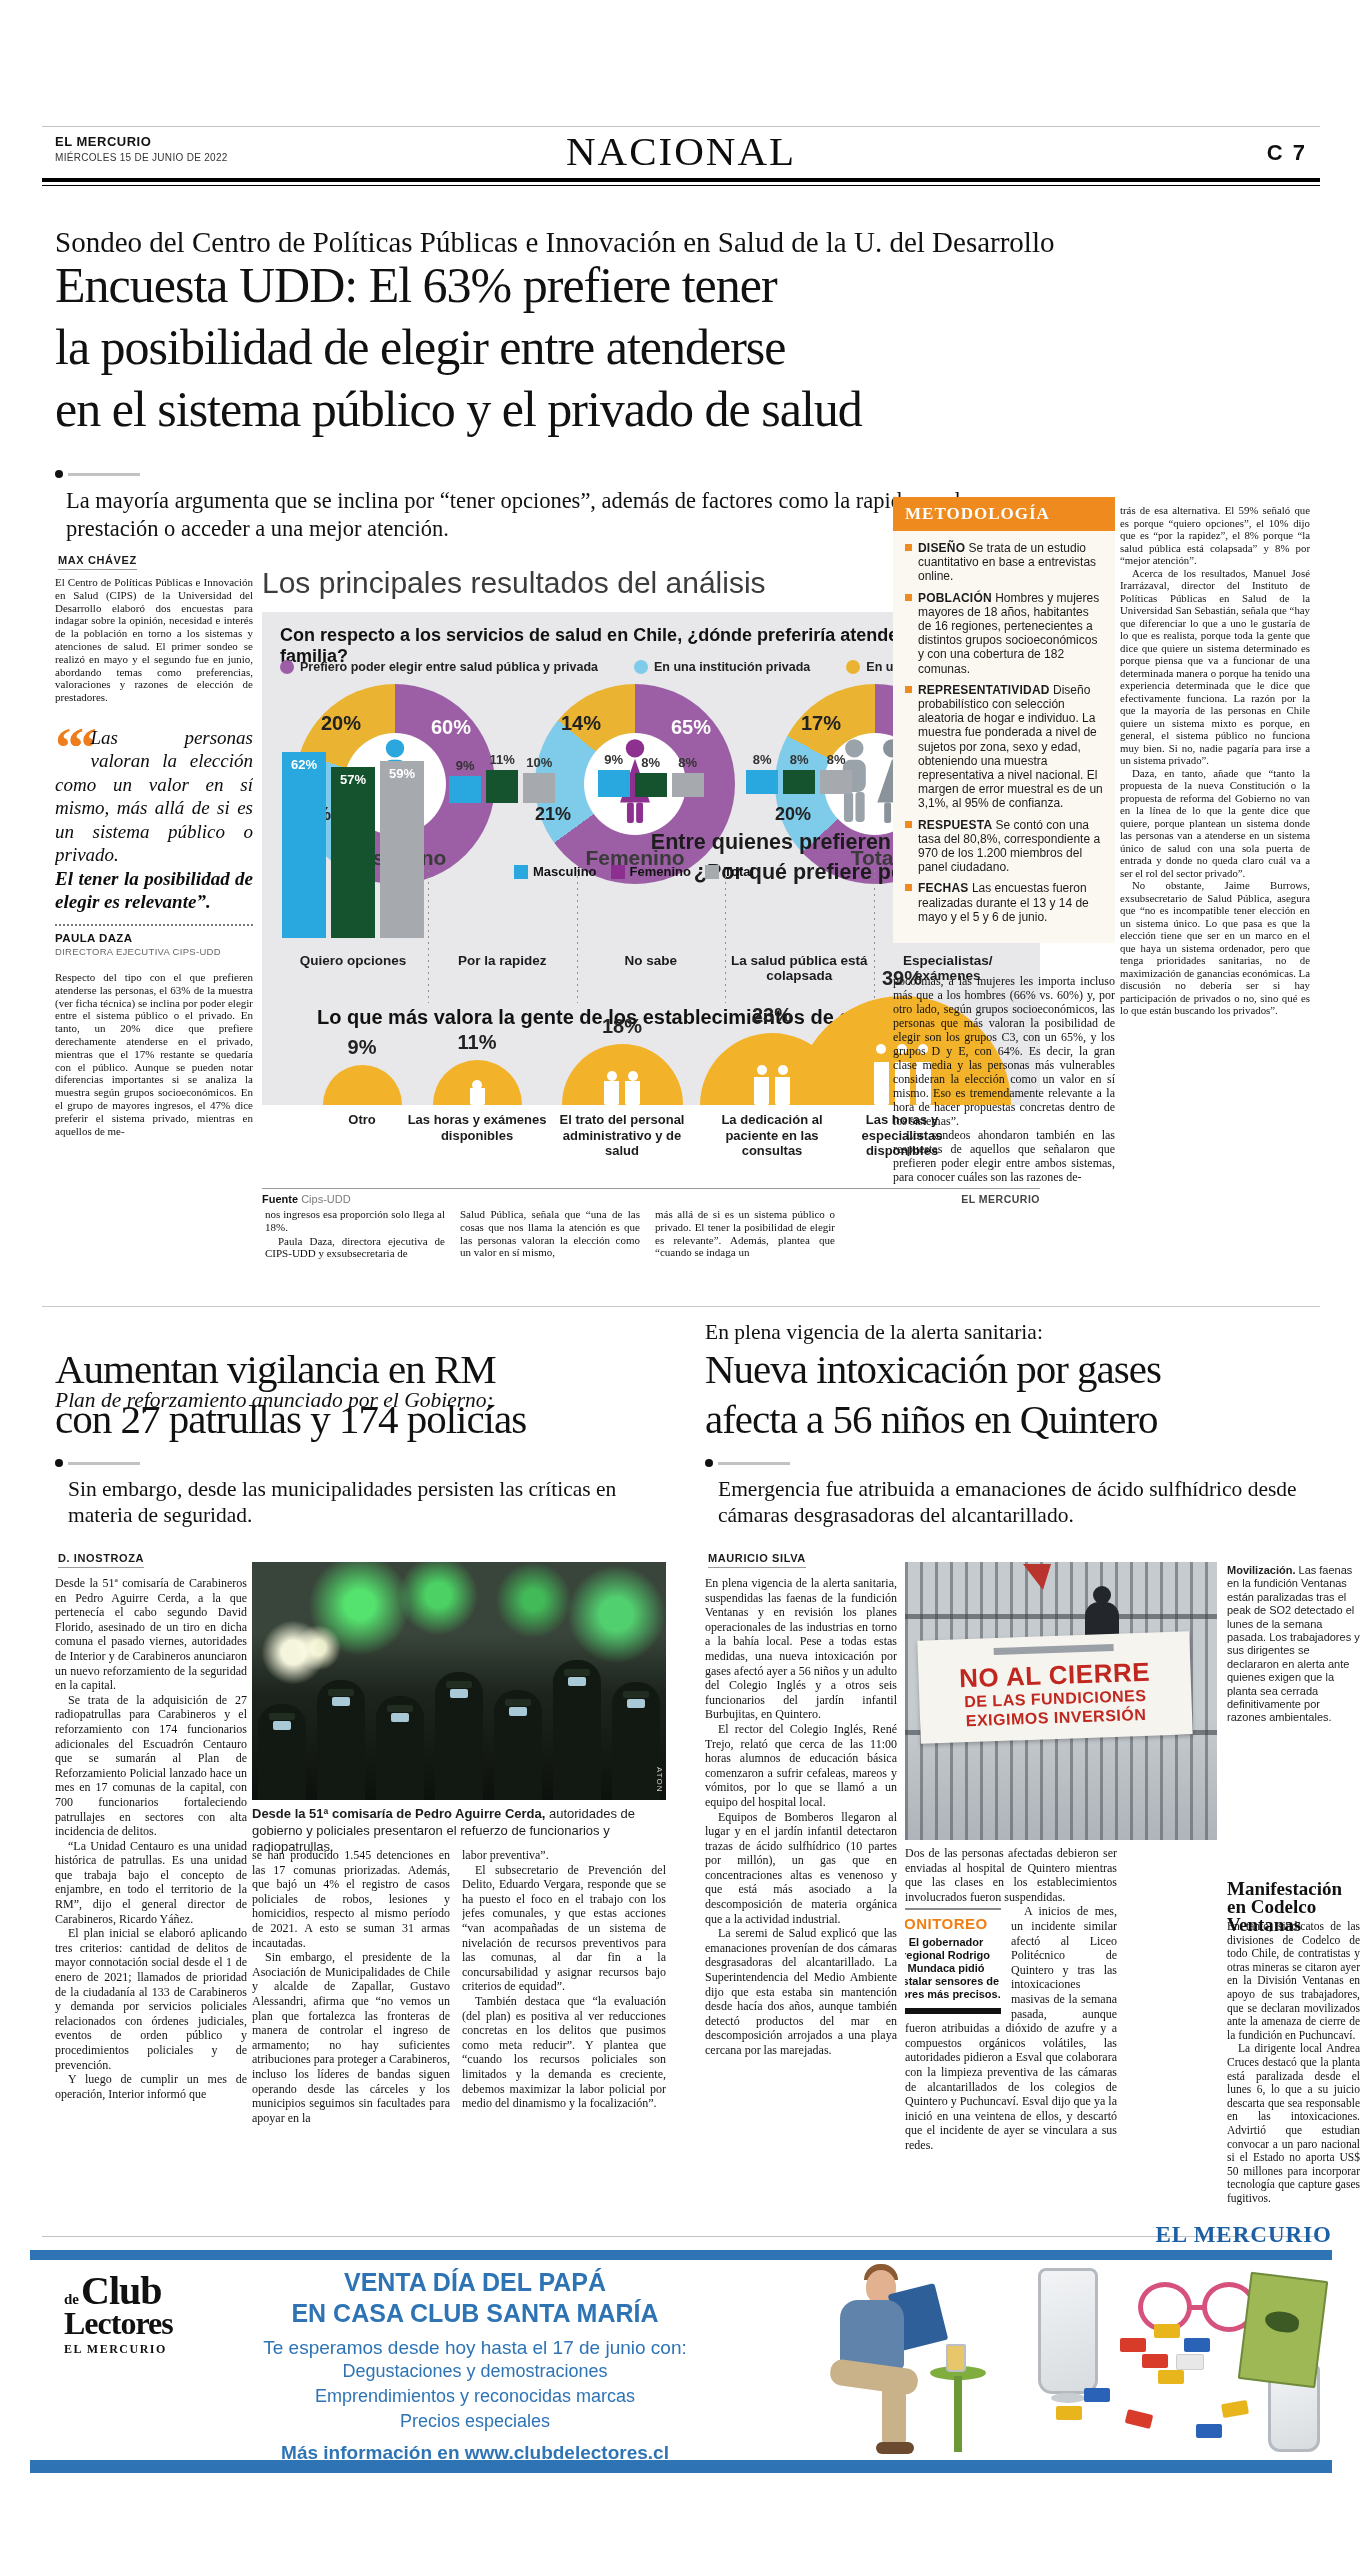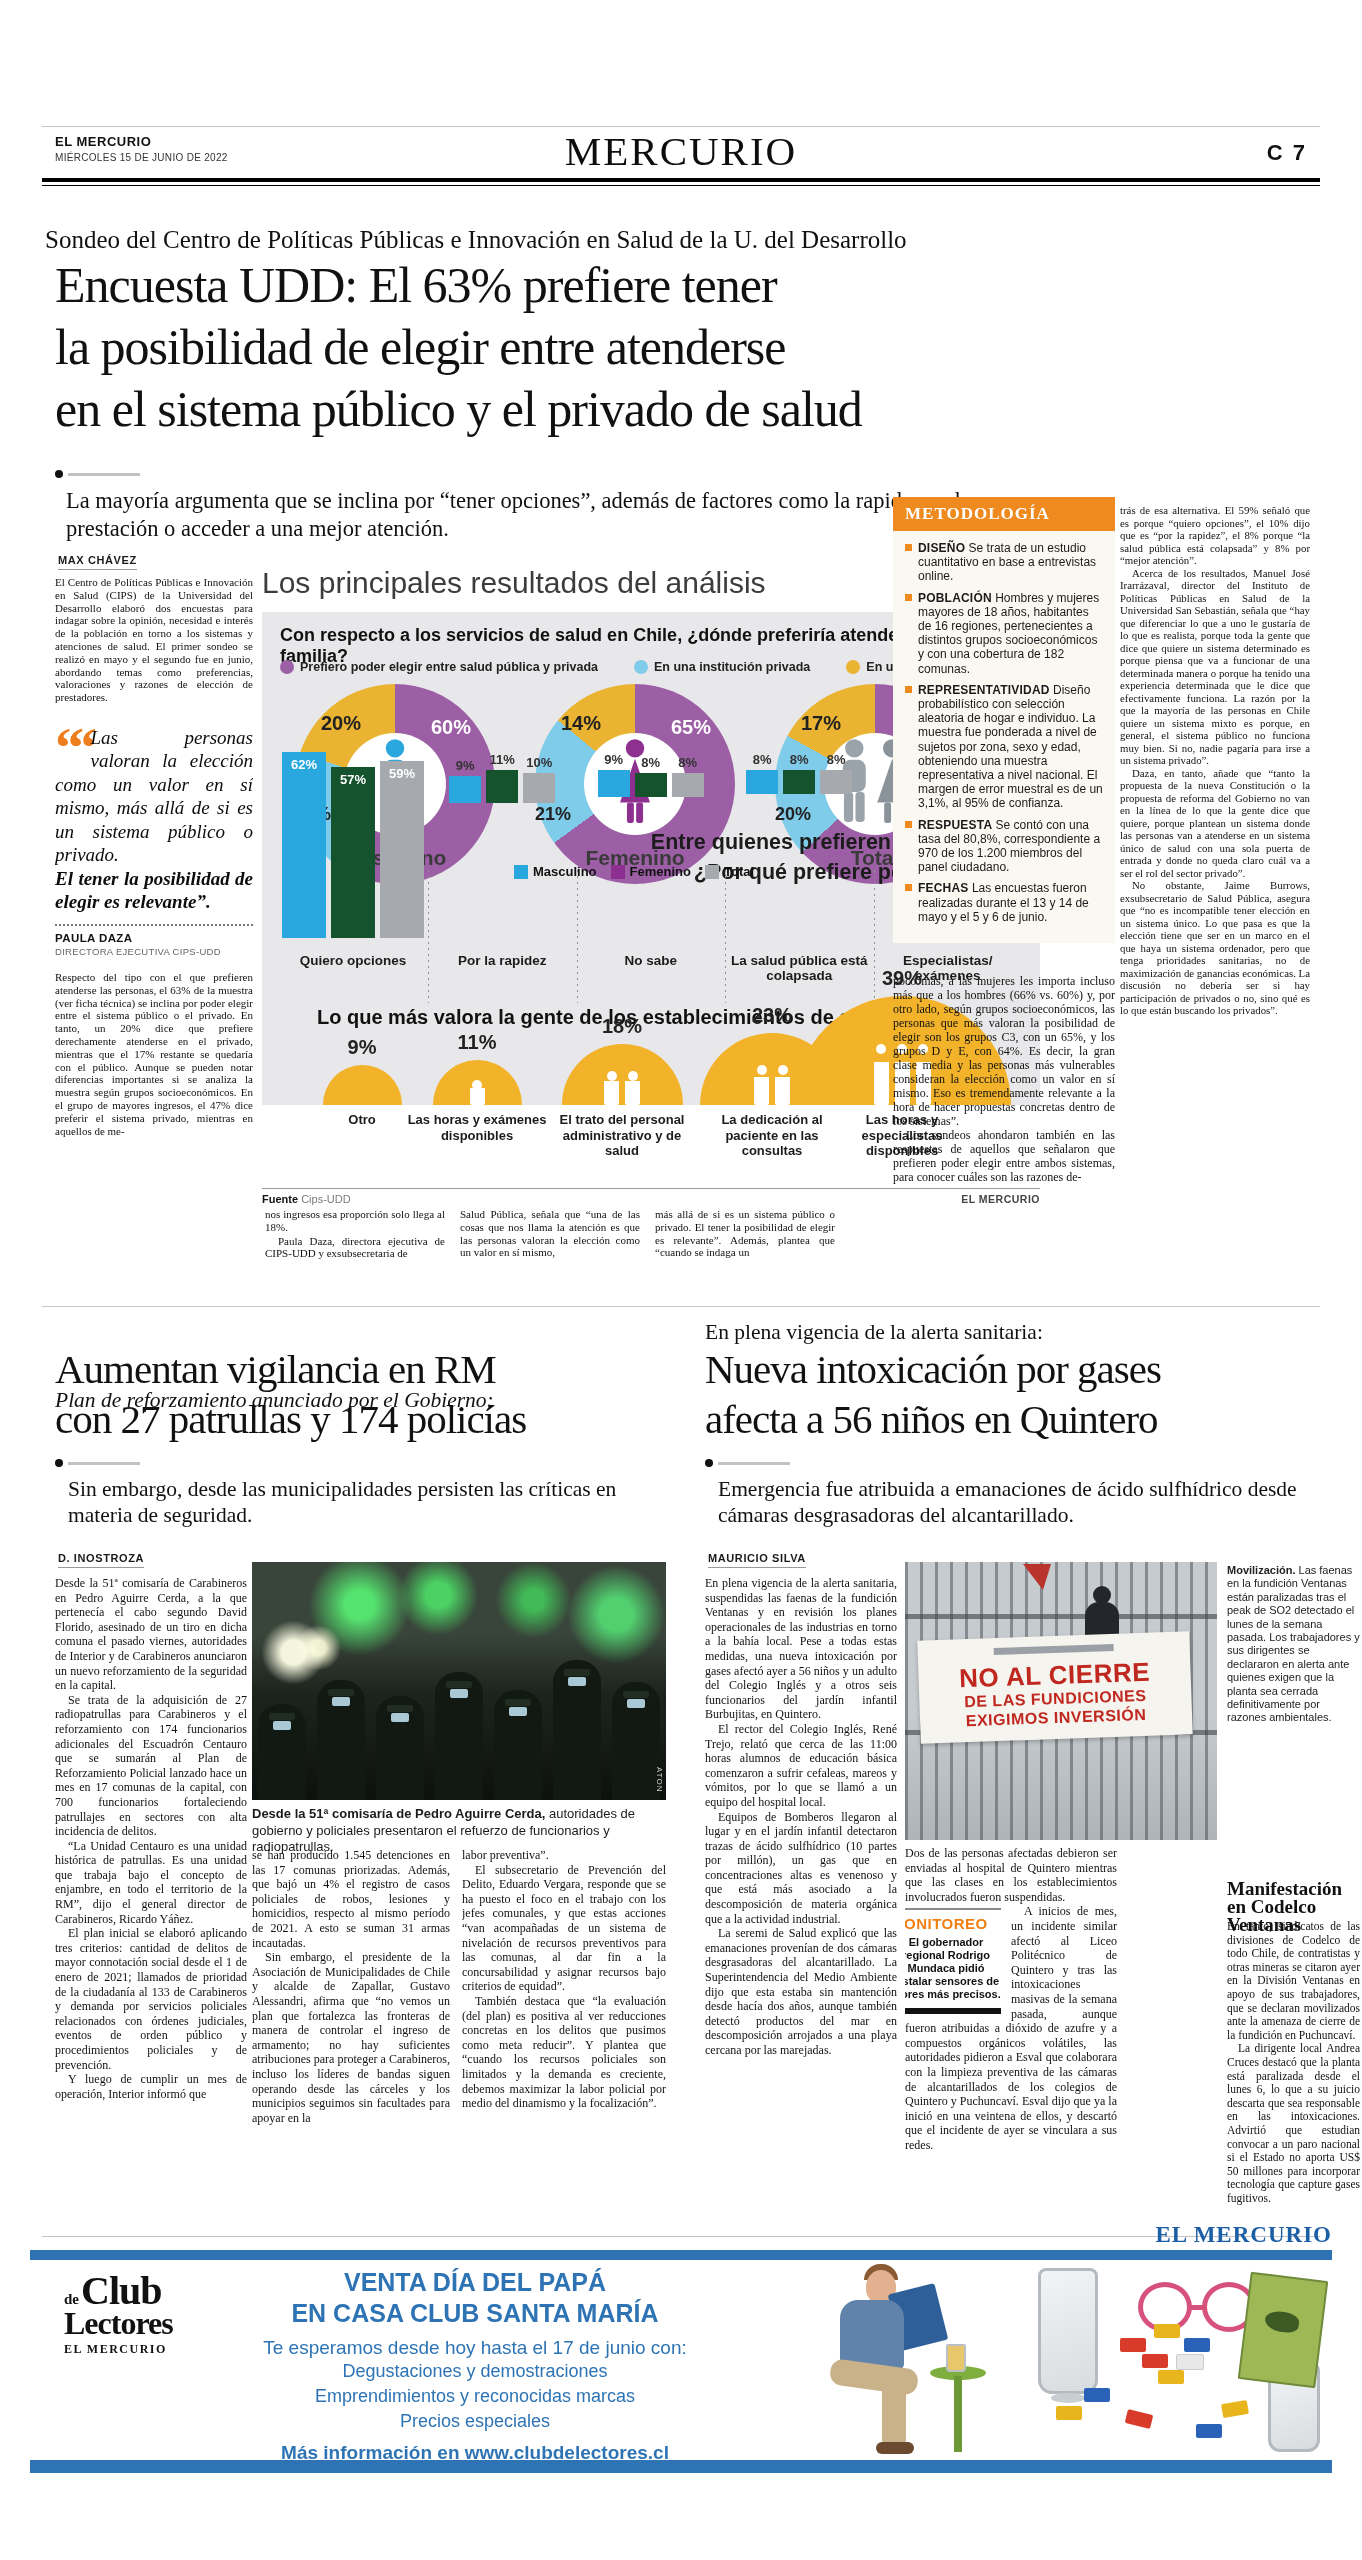--- a/index.html
+++ b/index.html
@@ -10,21 +10,21 @@
   .just{text-align:justify;}
   
   #rule-top{left:42px;top:126px;width:1278px;height:1px;background:#c4c4c4;}
   #masthead{left:55px;top:134px;}
   #masthead .mh1{font:bold 13px "Liberation Sans","DejaVu Sans",sans-serif;letter-spacing:.5px;}
   #masthead .mh2{font:10px "Liberation Sans","DejaVu Sans",sans-serif;color:#333;margin-top:3px;letter-spacing:.3px;}
   #section-title{left:0;right:0;top:127px;text-align:center;font-size:41px;letter-spacing:2px;color:#0d0d0d;}
   #folio{right:55px;top:140px;font:bold 22px "Liberation Sans","DejaVu Sans",sans-serif;letter-spacing:2px;}
   #rule-double{left:42px;top:178px;width:1278px;height:3px;border-top:4px solid #000;border-bottom:1px solid #000;}
   
-  #kicker{left:45px;top:226px;font-size:25px;}
+  #kicker{left:55px;top:226px;font-size:29px;}
   #headline{left:55px;top:254px;width:1270px;font-size:50px;line-height:62px;letter-spacing:-1px;}
   .bullet-row{display:flex;align-items:center;}
   .bullet-row .dot{width:8px;height:8px;border-radius:50%;background:#111;}
   .bullet-row .dash{width:72px;height:3px;background:#c2c2c2;margin-left:5px;}
   #bullet1{left:55px;top:470px;}
   #deck-main{left:66px;top:487px;width:955px;font-size:22.5px;line-height:27.5px;}
   .byline{font:bold 11px "Liberation Sans","DejaVu Sans",sans-serif;letter-spacing:.6px;color:#1a1a1a;
           border-bottom:1px solid #999;display:inline-block;padding-bottom:3px;}
   #mx-byline{left:58px;top:550px;}
   .bodytxt{font-size:11px;line-height:12.8px;}
@@ -220,21 +220,21 @@
 </head>
 <body>
 
 <div id="page">
 
   <div class="abs" id="rule-top"></div>
   <div class="abs" id="masthead">
     <div class="mh1">EL MERCURIO</div>
     <div class="mh2">MIÉRCOLES 15 DE JUNIO DE 2022</div>
   </div>
-  <div class="abs" id="section-title">MERCURIO</div>
+  <div class="abs" id="section-title">NACIONAL</div>
   <div class="abs" id="folio">C 7</div>
   <div class="abs" id="rule-double"></div>
 
   <div class="abs" id="kicker">Sondeo del Centro de Políticas Públicas e Innovación en Salud de la U. del Desarrollo</div>
   <div class="abs prelines" id="headline">Encuesta UDD: El 63% prefiere tener
 la posibilidad de elegir entre atenderse
 en el sistema público y el privado de salud</div>
   <div class="abs bullet-row" id="bullet1">
       <span class="dot"></span>
       <span class="dash"></span>

